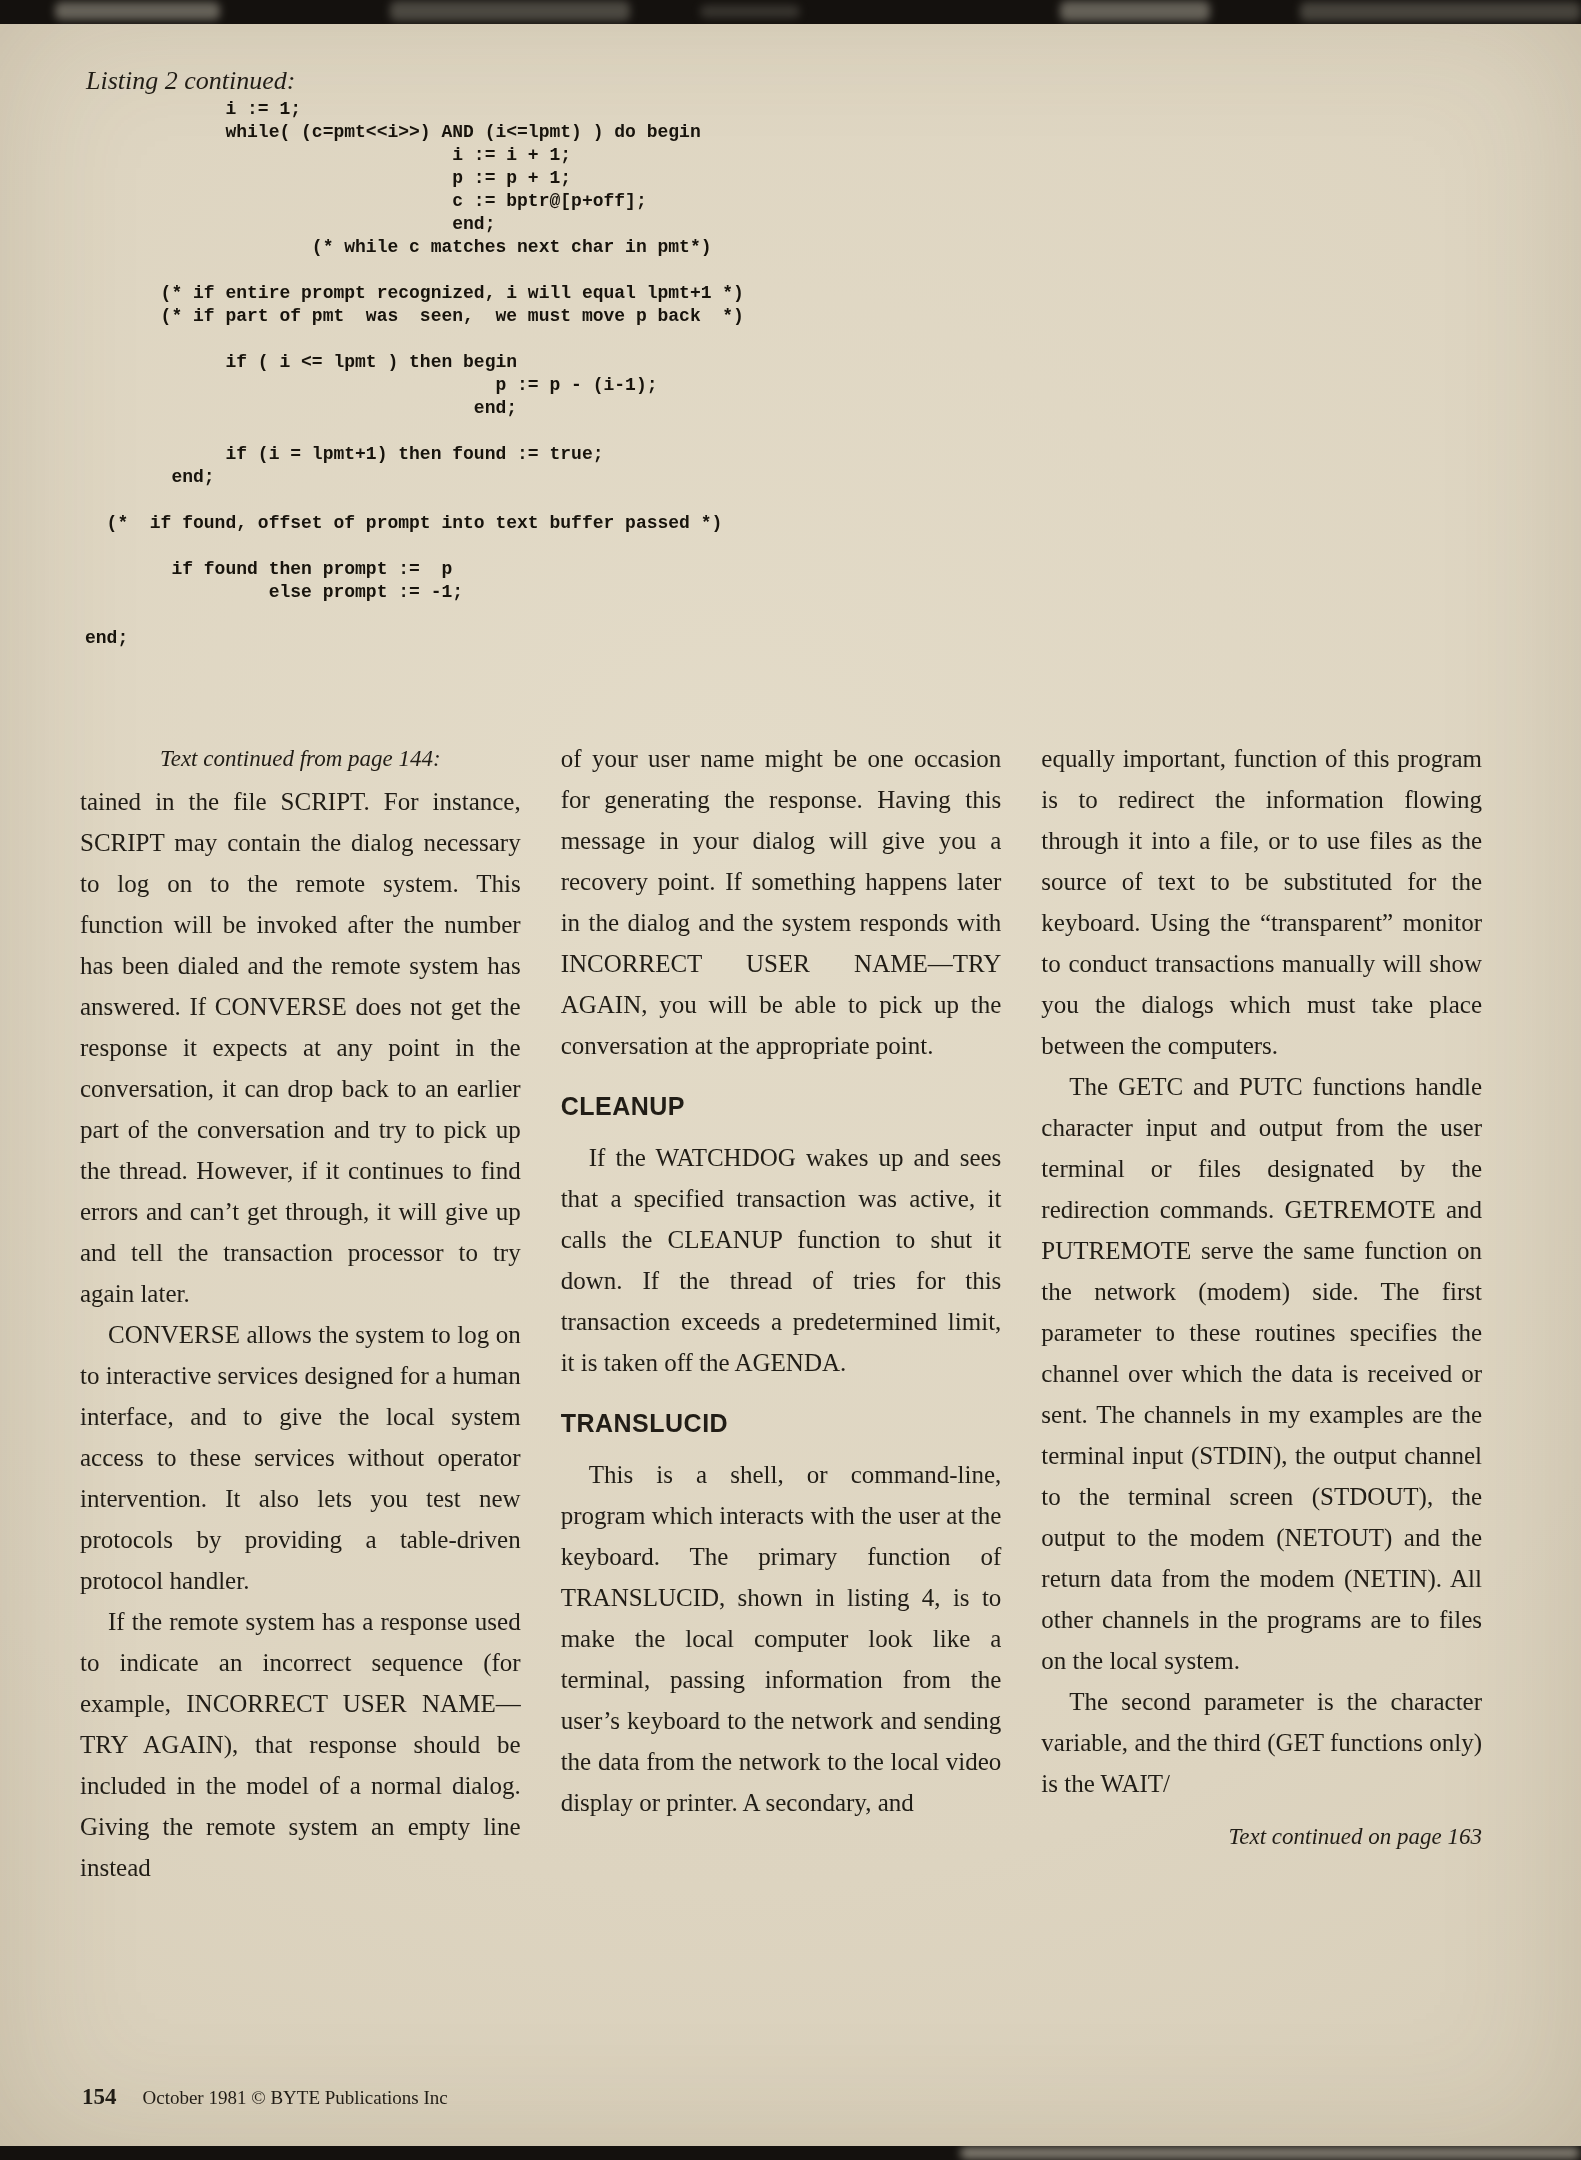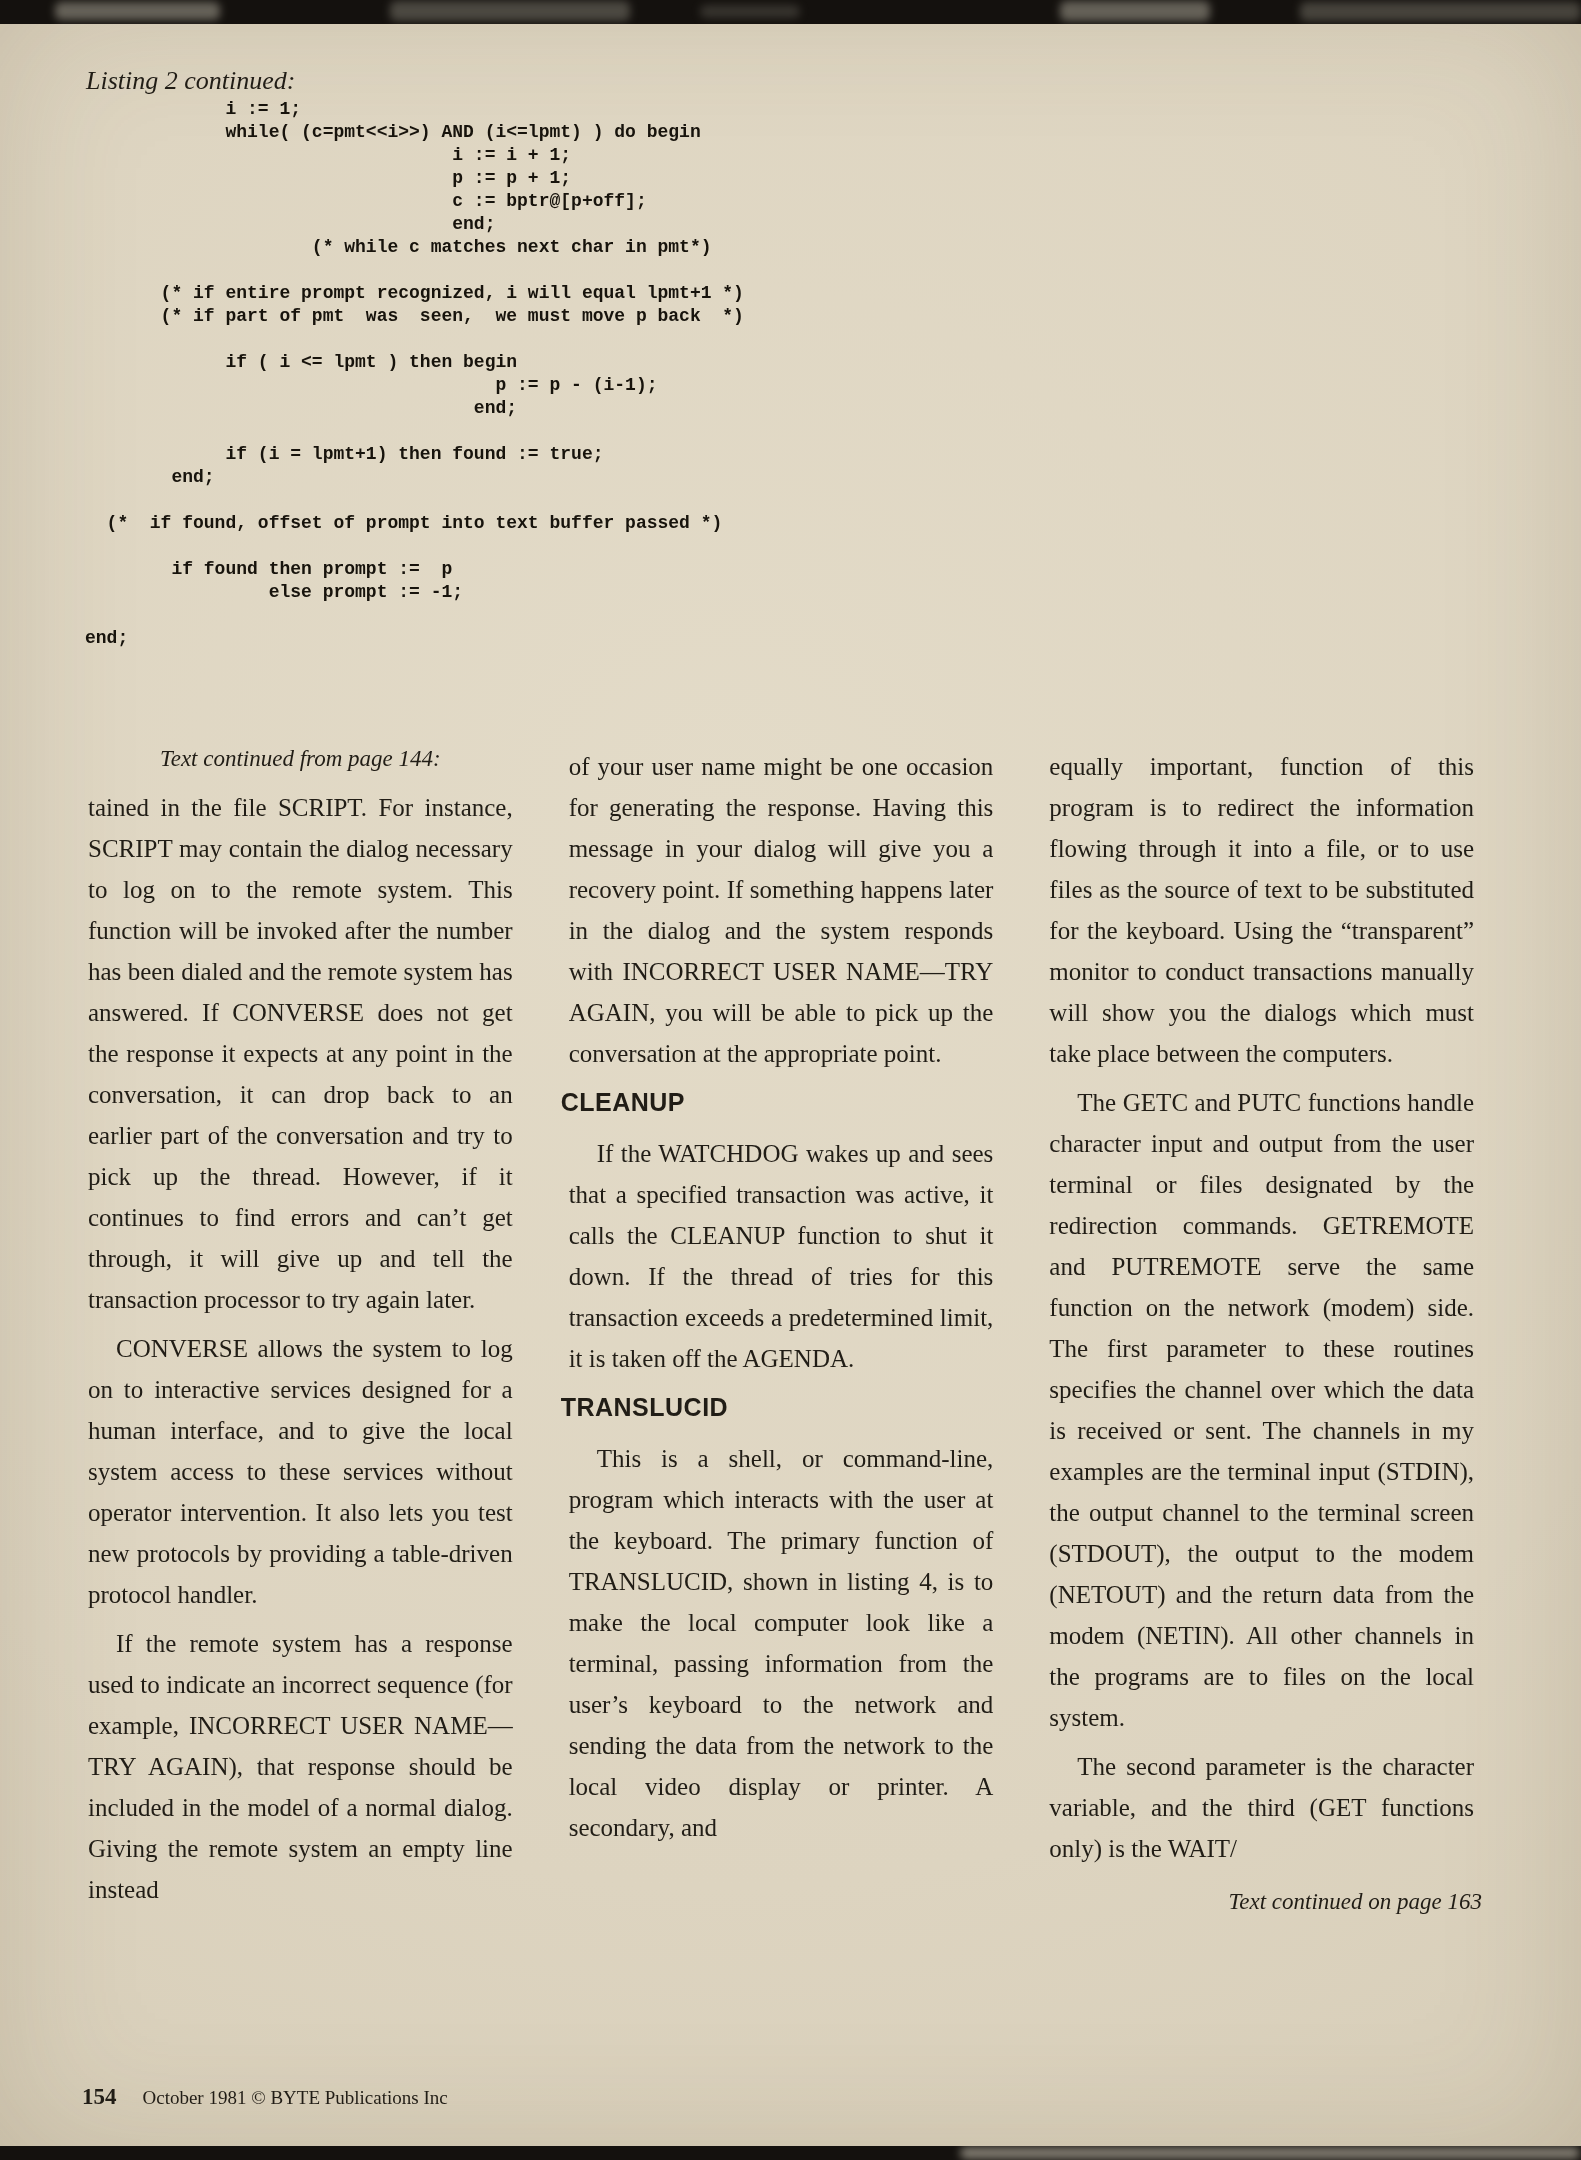--- a/index.html
+++ b/index.html
@@ -61,35 +61,35 @@
     display: flex;
     gap: 40px;
   }
   .col {
     flex: 1 1 0;
     font-size: 25px;
     line-height: 41px;
     text-align: justify;
     color: var(--ink, #211d16);
   }
-  .col p.body { margin: 8px; }
+  .col p.body { margin: 0; }
   .col p.indent { text-indent: 28px; }
   .lead {
     font-style: italic;
     font-size: 23px;
     text-align: center;
     margin-bottom: 2px;
   }
   .heading {
     font-family: "Liberation Sans", sans-serif;
     font-size: 25px;
     font-weight: 700;
     letter-spacing: 0.5px;
     text-align: left;
-    margin: 4px 0 10px 0;
+    margin: 20px 0 10px 0;
   }
   .note {
     font-style: italic;
     font-size: 23px;
     text-align: right;
     margin-top: 12px;
   }
 
   
   .footer {

